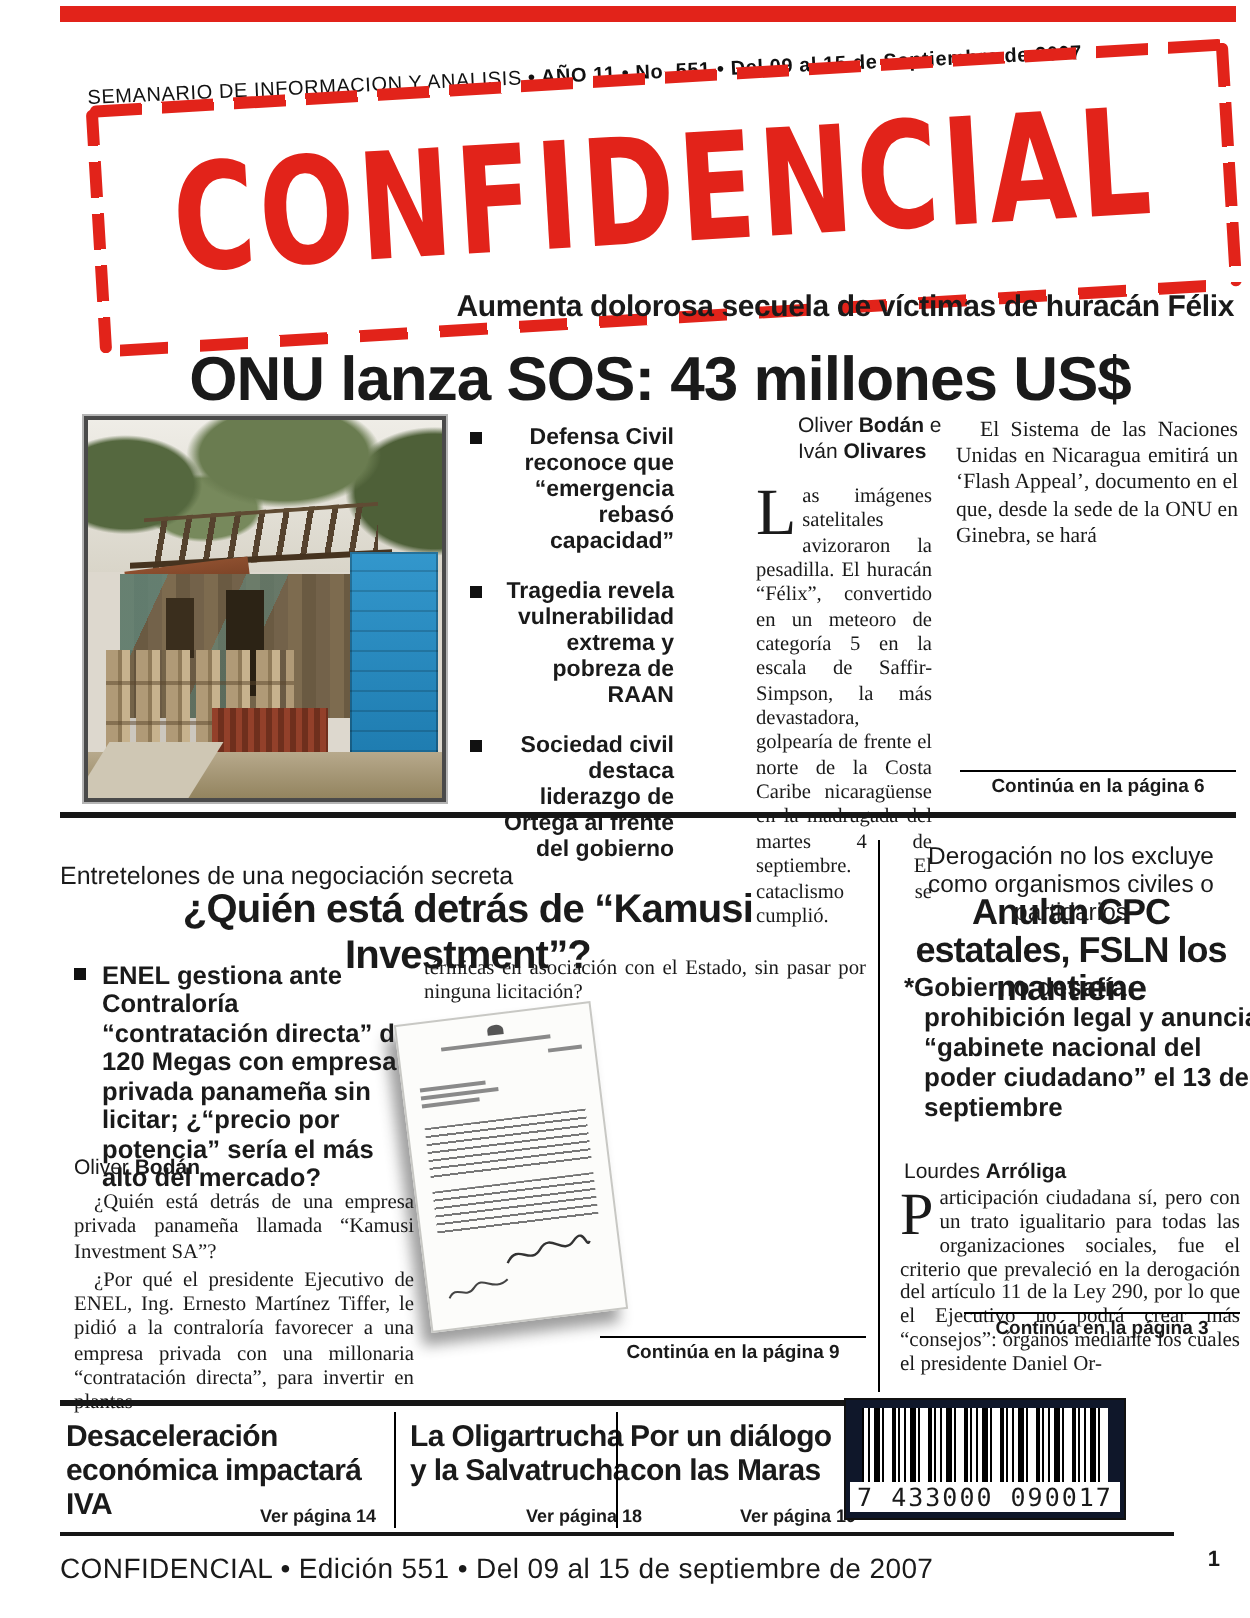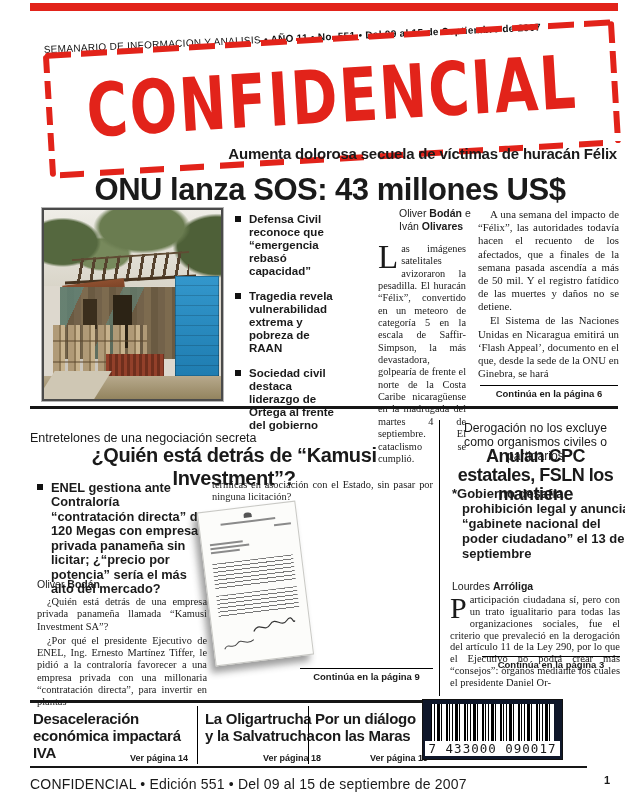--- a/index.html
+++ b/index.html
@@ -20,21 +20,21 @@
   .sf-right{right:0;top:2px;bottom:2px;width:6px;background:repeating-linear-gradient(180deg,#e2231a 0 22px,transparent 22px 30px);border-radius:3px;}
   #logo{position:absolute;left:0;right:0;top:50%;transform:translateY(-54%) scaleY(1.32);
         text-align:center;font-size:56px;font-weight:900;color:#e2231a;letter-spacing:2px;
         font-family:"DejaVu Sans","Liberation Sans",sans-serif;white-space:nowrap;}
   #tagline{right:8px;top:145px;font-size:15px;font-weight:bold;letter-spacing:-.2px;}
   
   #headline1{left:50px;top:172px;width:560px;text-align:center;font-size:31px;font-weight:bold;letter-spacing:-.5px;}
   #photo{left:42px;top:208px;width:177px;height:189px;border:2px solid #4a4a4a;outline:1px solid #b5b5b5;background:#ddd8ce;overflow:hidden;}
   .ph{position:absolute;}
   #bullets{left:235px;top:213px;width:102px;}
-  .bitem{display:flex;margin-bottom:12px;}
+  .bitem{display:flex;margin-bottom:12px;text-align:right;}
   .sq{flex:0 0 6px;width:6px;height:6px;background:#111;margin:3px 8px 0 0;}
   .btxt{font-size:11.5px;font-weight:bold;line-height:1.13;}
   .byline{font-size:10.5px;line-height:1.25;}
   #byline1{left:378px;top:207px;width:95px;margin-left:21px;}
   #col1{left:378px;top:243px;width:88px;font-size:10.3px;line-height:1.2;}
   .dropcap{float:left;font-size:33px;line-height:.78;padding:2px 3px 0 0;font-family:"Liberation Serif",serif;}
   #col2{left:478px;top:208px;width:141px;font-size:10.8px;line-height:1.22;}
   #col2 .p2{text-indent:12px;margin-top:1px;}
   .continua{border-top:1px solid #000;padding-top:2px;font-size:9.5px;font-weight:bold;text-align:center;font-family:"Liberation Sans",sans-serif;}
   #cont6{left:480px;top:385px;width:138px;}
@@ -145,21 +145,20 @@
   </div>
 
   <div id="byline1" class="abs byline">
     <div><span>Oliver </span><b>Bodán</b><span> e</span></div>
     <div><span>Iván </span><b>Olivares</b></div>
   </div>
 
   <div id="col1" class="abs serif"><span class="dropcap">L</span><span>as imágenes satelitales avizoraron la pesadilla. El huracán “Félix”, convertido en un meteoro de categoría 5 en la escala de Saffir-Simpson, la más devastadora, golpearía de frente el norte de la Costa Caribe nicaragüense en la madrugada del martes 4 de septiembre. El cataclismo se cumplió.</span></div>
 
   <div id="col2" class="abs serif">
-    <div class="p1" style="text-indent:12px;">A una semana del impacto de “Félix”, las autoridades todavía hacen el recuento de los afectados, que a finales de la semana pasada ascendía a más de 50 mil. Y el registro fatídico de las muertes y daños no se detiene.</div>
     <div class="p2">El Sistema de las Naciones Unidas en Nicaragua emitirá un ‘Flash Appeal’, documento en el que, desde la sede de la ONU en Ginebra, se hará</div>
   </div>
 
   <div id="cont6" class="abs continua">Continúa en la página 6</div>
 
   <div id="rule1" class="abs hr"></div>
 
   <div id="kick1" class="abs">Entretelones de una negociación secreta</div>
   <div id="headline2" class="abs">¿Quién está detrás de “Kamusi Investment”?</div>
 

